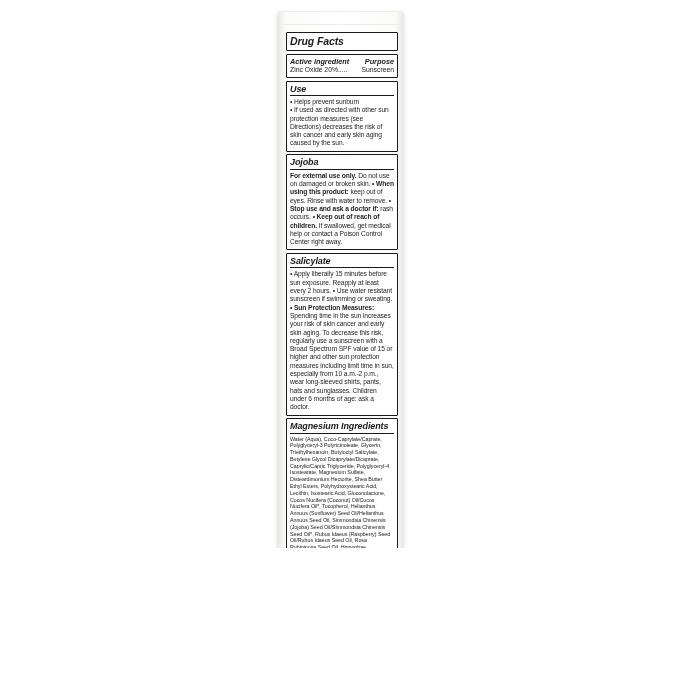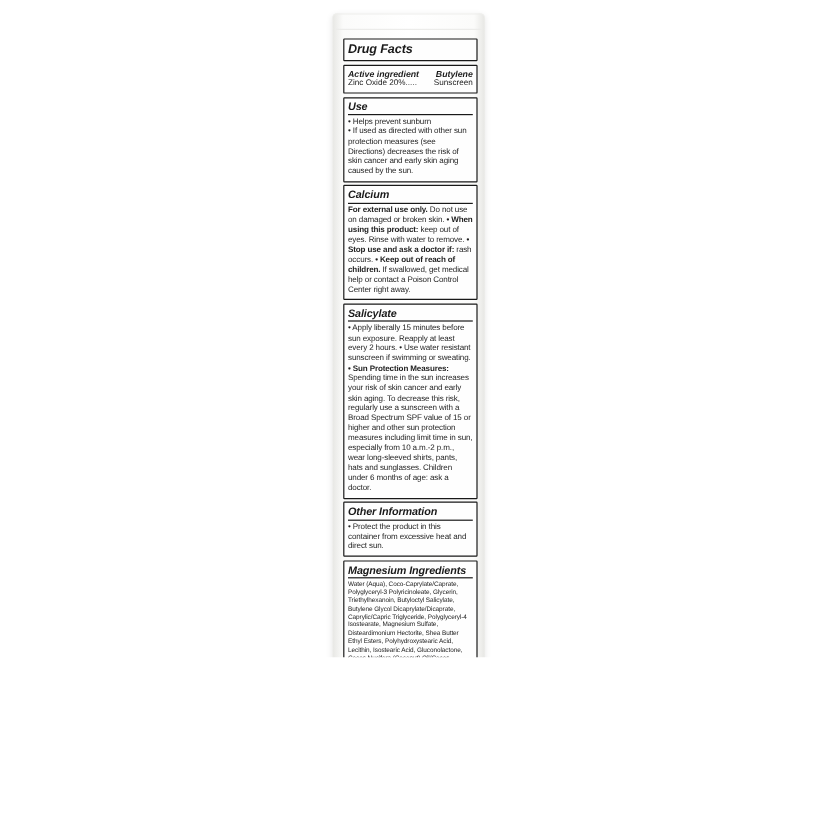--- a/index.html
+++ b/index.html
@@ -45,61 +45,54 @@
 
     <div class="panel">
 
       <div class="box">
         <div class="box-title big">Drug Facts</div>
       </div>
 
       <div class="box">
         <div class="ai-head">
           <span>Active ingredient</span>
-          <span>Butylene</span>
+          <span>Purpose</span>
         </div>
         <div class="ai-row">
           <span>Zinc Oxide 20%</span>
           <span>.....</span>
           <span class="purpose">Sunscreen</span>
         </div>
       </div>
 
       <div class="box">
         <div class="box-title">Use</div>
         <div class="rule"></div>
         <div class="body">
             <div class="para"><span>• Helps prevent sunburn</span></div>
             <div class="para"><span>• If used as directed with other sun protection measures (see Directions) decreases the risk of skin cancer and early skin aging caused by the sun.</span></div>
           </div>
       </div>
 
       <div class="box">
-        <div class="box-title">Calcium</div>
+        <div class="box-title">Jojoba</div>
         <div class="rule"></div>
         <div class="body">
             <div class="para"><span class="b">For external use only.</span><span> Do not use on damaged or broken skin. </span><span class="b">• When using this product:</span><span> keep out of eyes. Rinse with water to remove. </span><span class="b">• Stop use and ask a doctor if:</span><span> rash occurs. </span><span class="b">• Keep out of reach of children.</span><span> If swallowed, get medical help or contact a Poison Control Center right away.</span></div>
           </div>
       </div>
 
       <div class="box">
         <div class="box-title">Salicylate</div>
         <div class="rule"></div>
         <div class="body">
             <div class="para"><span>• Apply liberally 15 minutes before sun exposure. Reapply at least every 2 hours. • Use water resistant sunscreen if swimming or sweating. </span><span class="b">• Sun Protection Measures:</span><span> Spending time in the sun increases your risk of skin cancer and early skin aging. To decrease this risk, regularly use a sunscreen with a Broad Spectrum SPF value of 15 or higher and other sun protection measures including limit time in sun, especially from 10 a.m.-2 p.m., wear long-sleeved shirts, pants, hats and sunglasses. Children under 6 months of age: ask a doctor.</span></div>
           </div>
       </div>
 
-      <div class="box">
-        <div class="box-title">Other Information</div>
-        <div class="rule"></div>
-        <div class="body">
-            <div class="para"><span>• Protect the product in this container from excessive heat and direct sun.</span></div>
-          </div>
-      </div>
 
       <div class="box">
         <div class="box-title">Magnesium Ingredients</div>
         <div class="rule"></div>
         <div class="body tiny">
             <div class="para"><span>Water (Aqua), Coco-Caprylate/Caprate, Polyglyceryl-3 Polyricinoleate, Glycerin, Triethylhexanoin, Butyloctyl Salicylate, Butylene Glycol Dicaprylate/Dicaprate, Caprylic/Capric Triglyceride, Polyglyceryl-4 Isostearate, Magnesium Sulfate, Disteardimonium Hectorite, Shea Butter Ethyl Esters, Polyhydroxystearic Acid, Lecithin, Isostearic Acid, Gluconolactone, Cocos Nucifera (Coconut) Oil/Cocos Nucifera Oil*, Tocopherol, Helianthus Annuus (Sunflower) Seed Oil/Helianthus Annuus Seed Oil, Simmondsia Chinensis (Jojoba) Seed Oil/Simmondsia Chinensis Seed Oil*, Rubus Idaeus (Raspberry) Seed Oil/Rubus Idaeus Seed Oil, Rosa Rubiginosa Seed Oil, Hippophae Rhamnoides (Sea Buckthorn) Oil/Hippophae Rhamnoides Oil, Crambe Abyssinica Seed Oil, Brassica Oleracea Italica (Broccoli) Seed Oil/Brassica Oleracea Italica Oil, Aloe Barbadensis (Aloe) Leaf Juice/Aloe Barbadensis Leaf Juice, Maltodextrin, Potassium Sorbate, Glyceryl Caprylate, Sodium Benzoate, Isopropyl Titanium Triisostearate, Glyceryl Undecylenate, Calcium Gluconate, Phytic Acid. MAY CONTAIN: Titanium Dioxide (CI 77891), Iron Oxides (CI 77491, CI 77492, CI 77499) *Organic Ingredients</span></div>
           </div>
       </div>
 
     </div>

